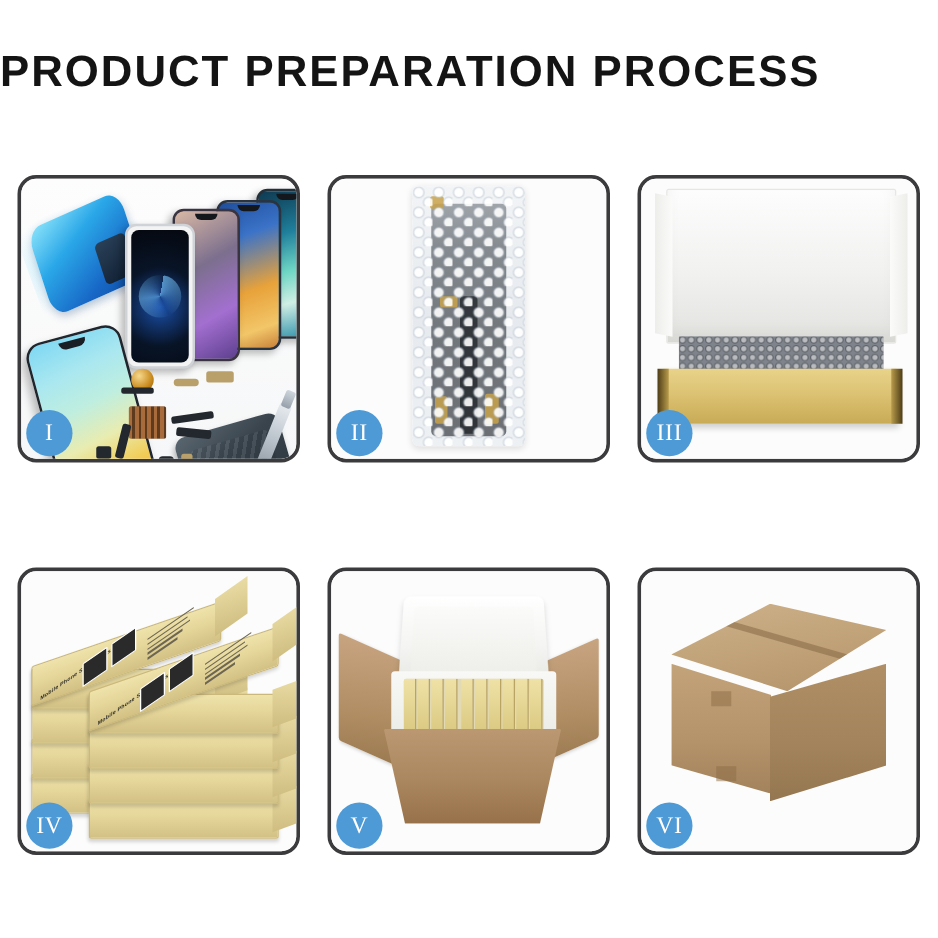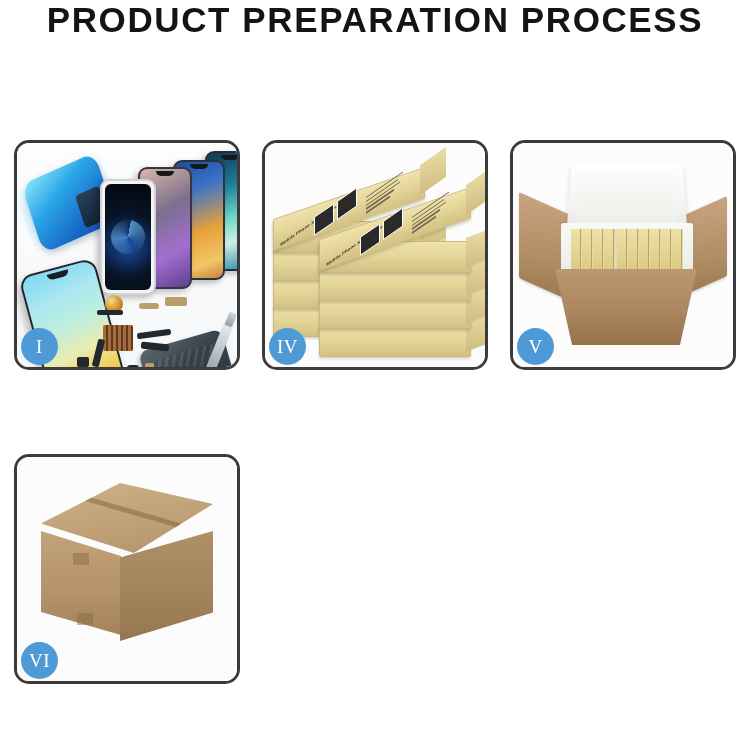--- a/index.html
+++ b/index.html
@@ -7,21 +7,21 @@
   body{
     width:750px;height:750px;
     background:#ffffff;
     font-family:"Liberation Sans", sans-serif;
     overflow:hidden;
     -webkit-font-smoothing:antialiased;
   }
   .page{position:relative;width:750px;height:750px;box-sizing:border-box;}
 
   
-  .header{width:100%;text-align:center;}
+  .header{width:100%;text-align:left;padding-top:38px;}
   .title{
     font-size:35px;line-height:40px;font-weight:700;color:#141414;
     letter-spacing:1.6px;white-space:nowrap;
   }
   .subtitle{
     margin-top:9px;font-size:14.4px;line-height:18px;color:#1b1b1b;
     letter-spacing:.15px;white-space:nowrap;font-weight:400;
   }
 
   
@@ -312,21 +312,43 @@
         <div class="prt l" style="left:110px;top:222px;width:12px;height:16px;border-radius:3px;"></div>
         <div class="prt g" style="left:128px;top:220px;width:9px;height:13px;"></div>
         <div class="prt l" style="left:60px;top:214px;width:12px;height:10px;"></div>
 
         <div class="tool"></div>
 
       </div>
       <div class="badge">I</div>
     </div>
 
-
+    <div class="panel">
+      <div class="panel-inner p2">
+        <div class="bag">
+          <div class="part"></div>
+          <div class="flex"></div>
+          <div class="gold" style="left:14px;top:8px;width:11px;height:10px;"></div>
+          <div class="gold" style="left:22px;top:88px;width:14px;height:9px;"></div>
+          <div class="gold" style="left:18px;top:168px;width:10px;height:22px;"></div>
+          <div class="gold" style="left:58px;top:166px;width:11px;height:24px;"></div>
+          <div class="bubbles"></div>
+        </div>
+      </div>
+      <div class="badge">II</div>
+    </div>
+
+    <div class="panel">
+      <div class="panel-inner p3">
+        <div class="lid"></div>
+        <div class="foam"></div>
+        <div class="tray"></div>
+      </div>
+      <div class="badge">III</div>
+    </div>
 
     <div class="panel">
       <div class="panel-inner p4">
         <div class="stack">
 
           <div class="sbox" style="left:0;top:148px;">
               <span class="side"></span>
             </div>
           <div class="sbox" style="left:0;top:120px;">
               <span class="side"></span>

